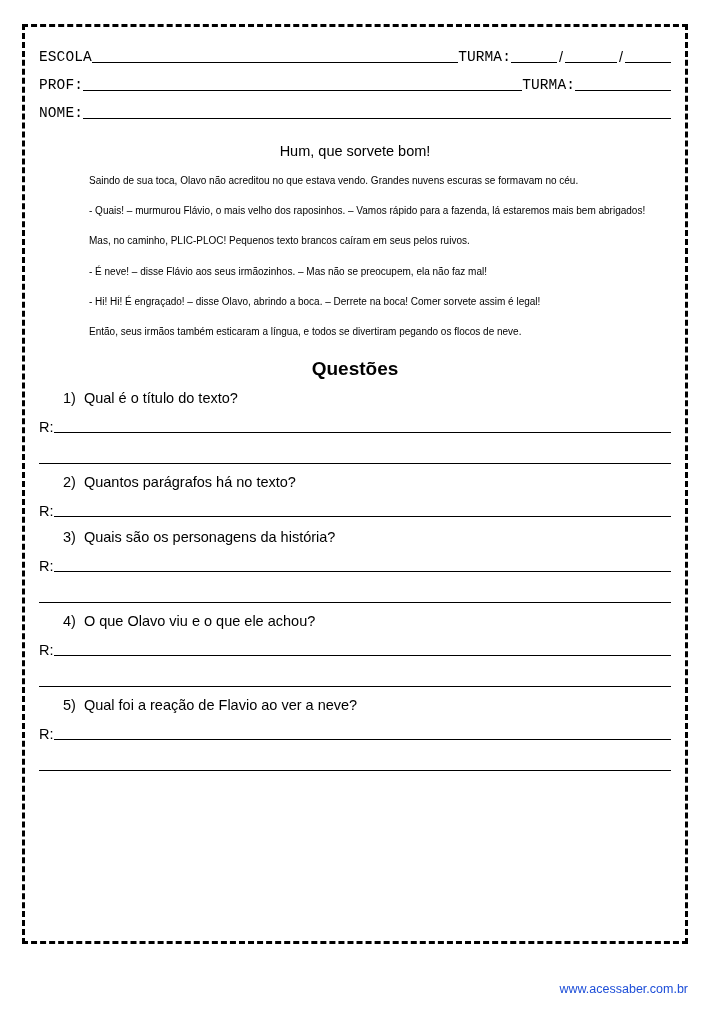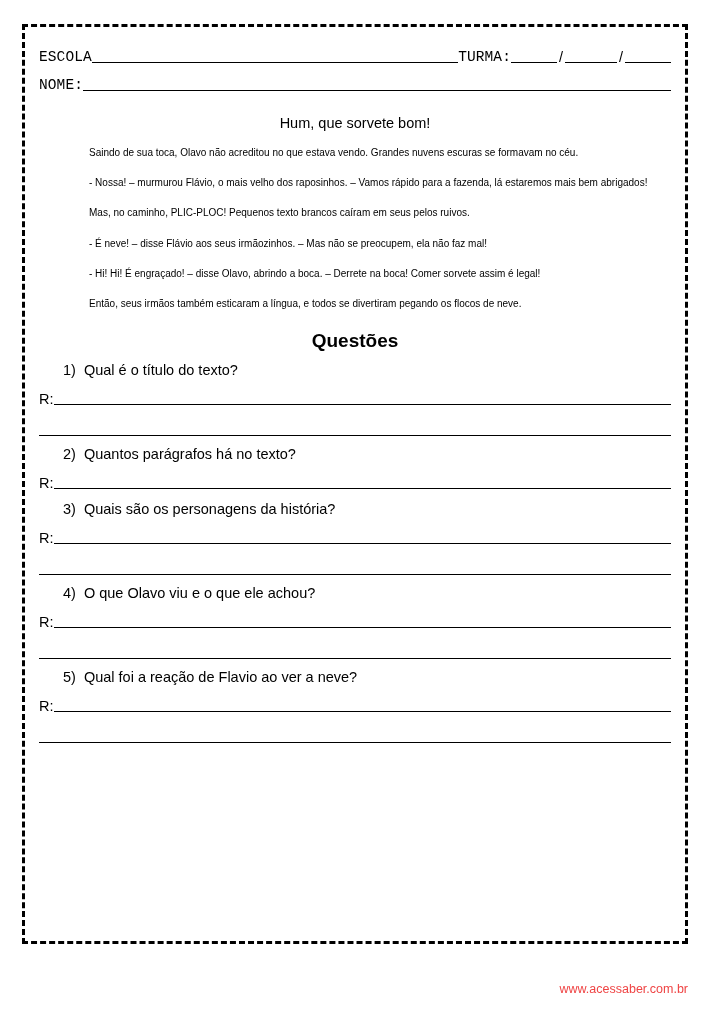--- a/index.html
+++ b/index.html
@@ -100,49 +100,55 @@
     height: 0;
     margin-top: 28px;
   }
 
   
   .footer {
     position: absolute;
     right: 36px;
     top: 982px;
     font-size: 12.5px;
-    color: #ef4444;
+    color: #1d4ed8;
   }
 </style>
 </head>
 <body>
 
 <div class="page">
 
   <div class="hdr-row">
     <span class="hdr-label">ESCOLA</span>
     <span class="rule"></span>
     <span class="hdr-label">TURMA:</span>
     <span class="rule fixed-sm"></span>
     <span class="slash">/</span>
     <span class="rule fixed-md"></span>
     <span class="slash">/</span>
     <span class="rule fixed-sm"></span>
   </div>
 
+  <div class="hdr-row">
+    <span class="hdr-label">PROF:</span>
+    <span class="rule"></span>
+    <span class="hdr-label">TURMA:</span>
+    <span class="rule fixed-turma"></span>
+  </div>
 
   <div class="hdr-row">
     <span class="hdr-label">NOME:</span>
     <span class="rule"></span>
   </div>
 
   <div class="story-title">Hum, que sorvete bom!</div>
 
   <p class="para">Saindo de sua toca, Olavo não acreditou no que estava vendo. Grandes nuvens escuras se formavam no céu.</p>
-  <p class="para">- Nossa! – murmurou Flávio, o mais velho dos raposinhos. – Vamos rápido para a fazenda, lá estaremos mais bem abrigados!</p>
+  <p class="para">- Quais! – murmurou Flávio, o mais velho dos raposinhos. – Vamos rápido para a fazenda, lá estaremos mais bem abrigados!</p>
   <p class="para">Mas, no caminho, PLIC-PLOC! Pequenos texto brancos caíram em seus pelos ruivos.</p>
   <p class="para">- É neve! – disse Flávio aos seus irmãozinhos. – Mas não se preocupem, ela não faz mal!</p>
   <p class="para">- Hi! Hi! É engraçado! – disse Olavo, abrindo a boca. – Derrete na boca! Comer sorvete assim é legal!</p>
   <p class="para">Então, seus irmãos também esticaram a língua, e todos se divertiram pegando os flocos de neve.</p>
 
   <div class="questoes-title">Questões</div>
 
   <div class="question">
     <span class="q-num">1)</span>
     <span class="q-text">Qual é o título do texto?</span>

